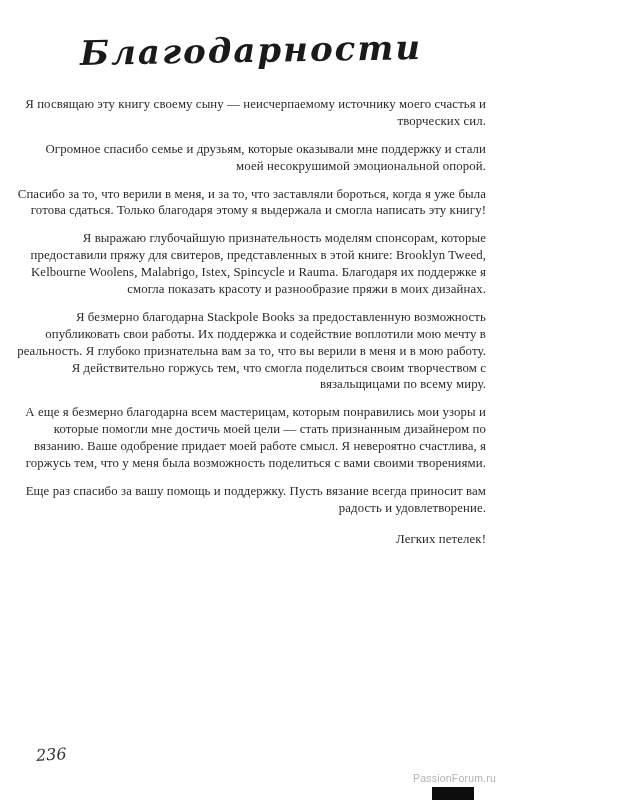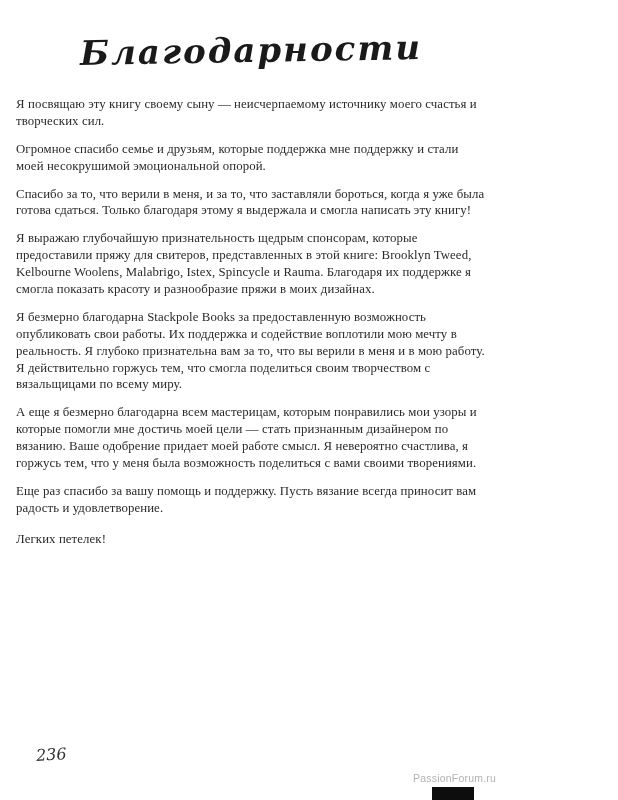--- a/index.html
+++ b/index.html
@@ -21,21 +21,21 @@
     font-style: italic;
     font-weight: 600;
     font-size: 34px;
     letter-spacing: 2px;
     color: #1a1a1a;
     transform: rotate(-1deg);
   }
   .content {
     width: 470px;
     margin: 26px auto 5px auto;
-    text-align: left;
+    text-align: right;
     color: #2a2a2a;
   }
   .content p {
     font-size: 12.8px;
     line-height: 1.32;
     margin-bottom: 11px;
     letter-spacing: 0.1px;
   }
   .signoff {
     margin-top: 14px;
@@ -71,23 +71,23 @@
 </style>
 </head>
 <body>
 
 <div class="page">
 
   <h1 class="page-title">Благодарности</h1>
 
   <div class="content">
     <p>Я посвящаю эту книгу своему сыну — неисчерпаемому источнику моего счастья и творческих сил.</p>
-    <p>Огромное спасибо семье и друзьям, которые поддержка мне поддержку и стали моей несокрушимой эмоциональной опорой.</p>
+    <p>Огромное спасибо семье и друзьям, которые оказывали мне поддержку и стали моей несокрушимой эмоциональной опорой.</p>
     <p>Спасибо за то, что верили в меня, и за то, что заставляли бороться, когда я уже была готова сдаться. Только благодаря этому я выдержала и смогла написать эту книгу!</p>
-    <p>Я выражаю глубочайшую признательность щедрым спонсорам, которые предоставили пряжу для свитеров, представленных в этой книге: Brooklyn Tweed, Kelbourne Woolens, Malabrigo, Istex, Spincycle и Rauma. Благодаря их поддержке я смогла показать красоту и разнообразие пряжи в моих дизайнах.</p>
+    <p>Я выражаю глубочайшую признательность моделям спонсорам, которые предоставили пряжу для свитеров, представленных в этой книге: Brooklyn Tweed, Kelbourne Woolens, Malabrigo, Istex, Spincycle и Rauma. Благодаря их поддержке я смогла показать красоту и разнообразие пряжи в моих дизайнах.</p>
     <p>Я безмерно благодарна Stackpole Books за предоставленную возможность опубликовать свои работы. Их поддержка и содействие воплотили мою мечту в реальность. Я глубоко признательна вам за то, что вы верили в меня и в мою работу. Я действительно горжусь тем, что смогла поделиться своим творчеством с вязальщицами по всему миру.</p>
     <p>А еще я безмерно благодарна всем мастерицам, которым понравились мои узоры и которые помогли мне достичь моей цели — стать признанным дизайнером по вязанию. Ваше одобрение придает моей работе смысл. Я невероятно счастлива, я горжусь тем, что у меня была возможность поделиться с вами своими творениями.</p>
     <p>Еще раз спасибо за вашу помощь и поддержку. Пусть вязание всегда приносит вам радость и удовлетворение.</p>
     <p class="signoff">Легких петелек!</p>
   </div>
 
   <div class="page-number">236</div>
 
   <div class="watermark">PassionForum.ru</div>
 

